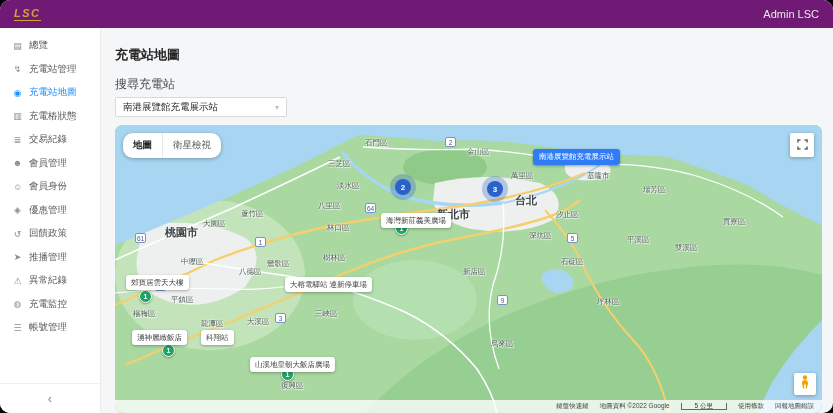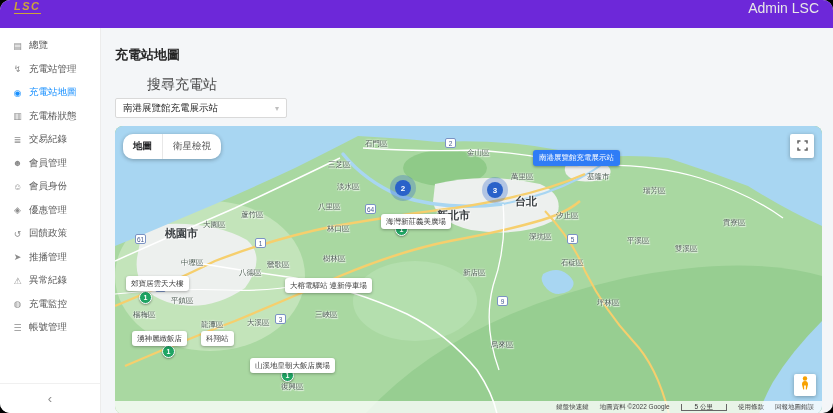--- a/index.html
+++ b/index.html
@@ -1,37 +1,37 @@
 <!DOCTYPE html>
 <html><head>
 <meta charset="utf-8">
 <style>
   * { box-sizing: border-box; margin: 0; padding: 0; }
   html,body { width:833px; height:413px; background:#000; font-family:"Liberation Sans","DejaVu Sans",sans-serif; }
   .app { width:833px; height:413px; border-radius:10px; overflow:hidden; background:#f4f6f8; display:flex; flex-direction:column; }
 
   
-  .topbar { height:28px; background:#6d28d9; display:flex; align-items:flex-start; padding:0 14px; gap:9px; flex:0 0 auto; }
+  .topbar { height:28px; background:#701a75; display:flex; align-items:center; padding:0 14px; gap:9px; flex:0 0 auto; }
   .logo-mark { color:#cda439; font-style:italic; font-weight:800; font-size:11px; letter-spacing:1.5px; border-bottom:1px solid #cda439; padding-bottom:1px; }
   .app-title { color:#fff; font-size:11px; font-weight:700; letter-spacing:.5px; }
-  .user { margin-left:auto; color:#e8e8e8; font-size:14px; cursor:pointer; }
+  .user { margin-left:auto; color:#e8e8e8; font-size:11px; cursor:pointer; }
 
   
   .layout { flex:1; display:flex; min-height:0; }
   .sidebar { width:101px; background:#fff; border-right:1px solid #ececec; display:flex; flex-direction:column; }
   .sidebar nav { flex:1; padding-top:6px; }
   .side-item { display:flex; align-items:center; gap:6px; height:23.5px; padding-left:12px; font-size:9.5px; color:#595959; cursor:pointer; white-space:nowrap; }
   .side-item .si-icon { width:11px; font-size:9px; text-align:center; color:#8c8c8c; }
   .side-item.active, .side-item.active .si-icon { color:#1890ff; }
   .collapse { height:30px; border-top:1px solid #f0f0f0; display:flex; align-items:center; justify-content:center; color:#8c8c8c; font-size:13px; cursor:pointer; }
 
   
   .main { flex:1; padding:8px 11px 0 14px; min-width:0; }
   .page-title { font-size:13px; font-weight:700; color:#262626; margin:10px 0 12px; }
-  .field-label { font-size:14px; color:#4a4a4a; margin-bottom:4px;margin-left:32px; }
+  .field-label { font-size:12px; color:#4a4a4a; margin-bottom:4px; }
   .select { width:172px; height:20px; background:#fff; border:1px solid #d9d9d9; border-radius:2px; display:flex; align-items:center; justify-content:space-between; padding:0 7px; font-size:9.5px; color:#262626; margin-bottom:8px; cursor:pointer; }
   .select .caret { color:#bfbfbf; font-size:8px; }
 
   
   .map { position:relative; width:707px; height:288px; border-radius:8px; overflow:hidden; background:#a9d8a1; cursor:grab; }
   .map-bg { position:absolute; inset:0; z-index:0; }
 
   .town { position:absolute; z-index:1; font-size:7.5px; color:#49594f; white-space:nowrap; text-shadow:0 0 2px #fff,0 0 2px #fff,1px 1px 1px #fff; }
   .city { position:absolute; z-index:1; font-size:11px; font-weight:700; color:#3b4043; white-space:nowrap; text-shadow:0 0 2px #fff,0 0 3px #fff,1px 1px 1px #fff; }
   .shield { position:absolute; z-index:1; min-width:11px; height:10px; line-height:9px; font-size:6.5px; text-align:center; background:#fff; border:1px solid #7b93c4; color:#44598f; border-radius:2px; padding:0 1px; }

